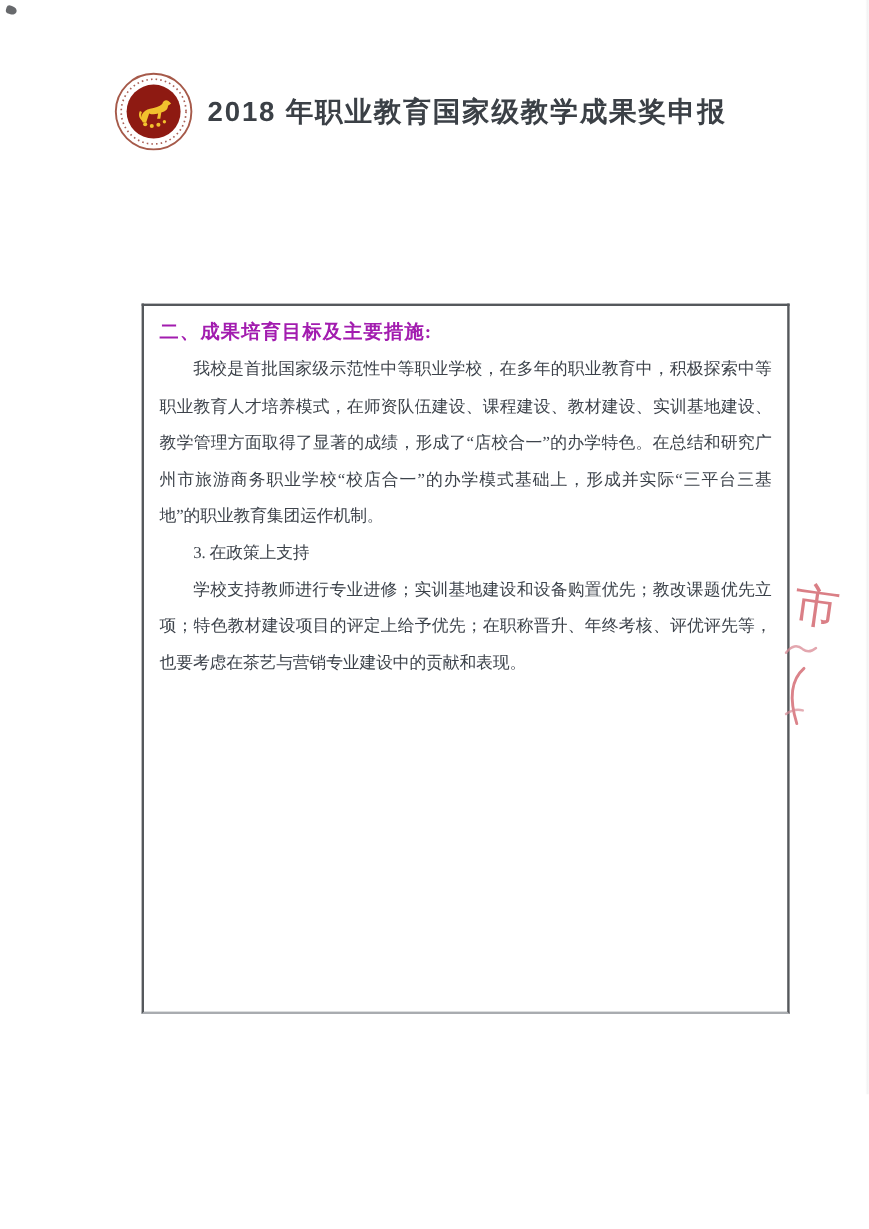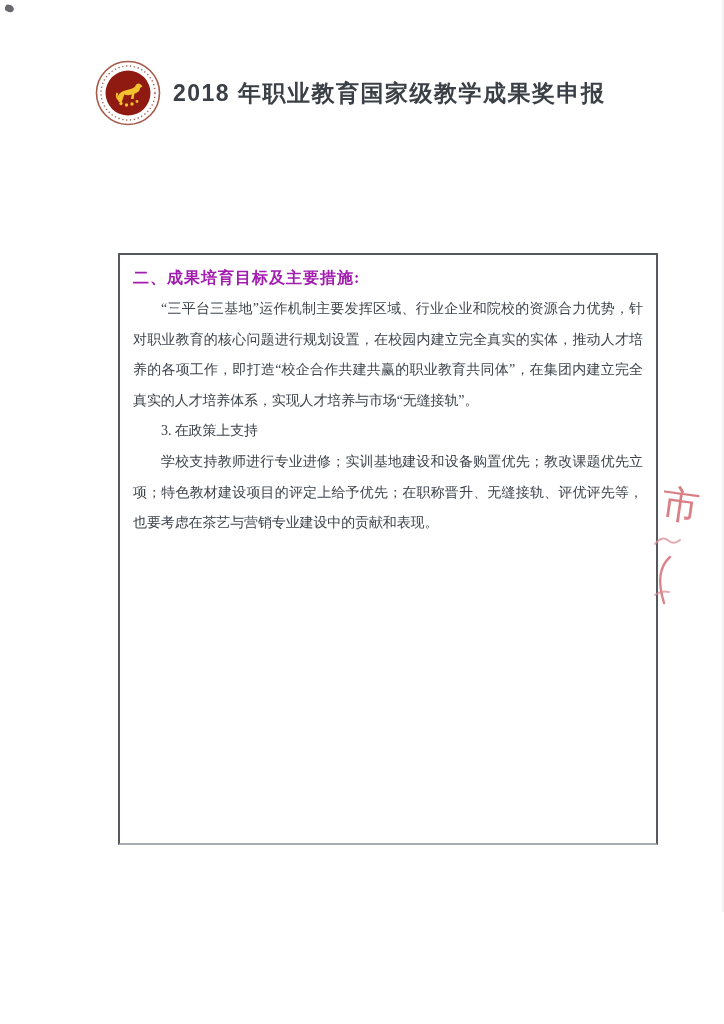--- a/index.html
+++ b/index.html
@@ -116,23 +116,23 @@
           <circle cx="37" cy="44" r="1.7"></circle>
           <circle cx="42" cy="41.5" r="1.4"></circle>
         </g>
       </svg>
     </div>
     <div class="header-title">2018 年职业教育国家级教学成果奖申报</div>
   </div>
 
   <div class="content-box">
     <div class="box-heading">二、成果培育目标及主要措施:</div>
-    <p>“三平台三基地”运作机制主要发挥区域、行业企业和院校的资源合力优势，针对职业教育的核心问题进行规划设置，在校园内建立完全真实的实体，推动人才培养的各项工作，即打造“校企合作共建共赢的职业教育共同体”，在集团内建立完全真实的人才培养体系，实现人才培养与市场“无缝接轨”。</p>
+    <p>我校是首批国家级示范性中等职业学校，在多年的职业教育中，积极探索中等职业教育人才培养模式，在师资队伍建设、课程建设、教材建设、实训基地建设、教学管理方面取得了显著的成绩，形成了“店校合一”的办学特色。在总结和研究广州市旅游商务职业学校“校店合一”的办学模式基础上，形成并实际“三平台三基地”的职业教育集团运作机制。</p>
     <p>3. 在政策上支持</p>
-    <p>学校支持教师进行专业进修；实训基地建设和设备购置优先；教改课题优先立项；特色教材建设项目的评定上给予优先；在职称晋升、无缝接轨、评优评先等，也要考虑在茶艺与营销专业建设中的贡献和表现。</p>
+    <p>学校支持教师进行专业进修；实训基地建设和设备购置优先；教改课题优先立项；特色教材建设项目的评定上给予优先；在职称晋升、年终考核、评优评先等，也要考虑在茶艺与营销专业建设中的贡献和表现。</p>
   </div>
 
   <svg class="red-marks" viewBox="0 0 92 160">
     <text x="22" y="56" font-size="38" fill="#cc4f58" opacity="0.72" font-family="Liberation Serif, DejaVu Serif, serif" transform="rotate(8 40 40)">市</text>
     <path d="M15,82 q7,-9 14,-3 q5,4 11,-1" fill="none" stroke="#d98a94" stroke-width="2" stroke-linecap="round" opacity="0.75"></path>
     <path d="M30,95 q-16,14 -6,46" fill="none" stroke="#cc4f58" stroke-width="2.4" stroke-linecap="round" opacity="0.7"></path>
     <path d="M15,133 q7,-5 14,-3" fill="none" stroke="#d98a94" stroke-width="2" stroke-linecap="round" opacity="0.7"></path>
   </svg>
 
   <div class="page-number">5</div>

